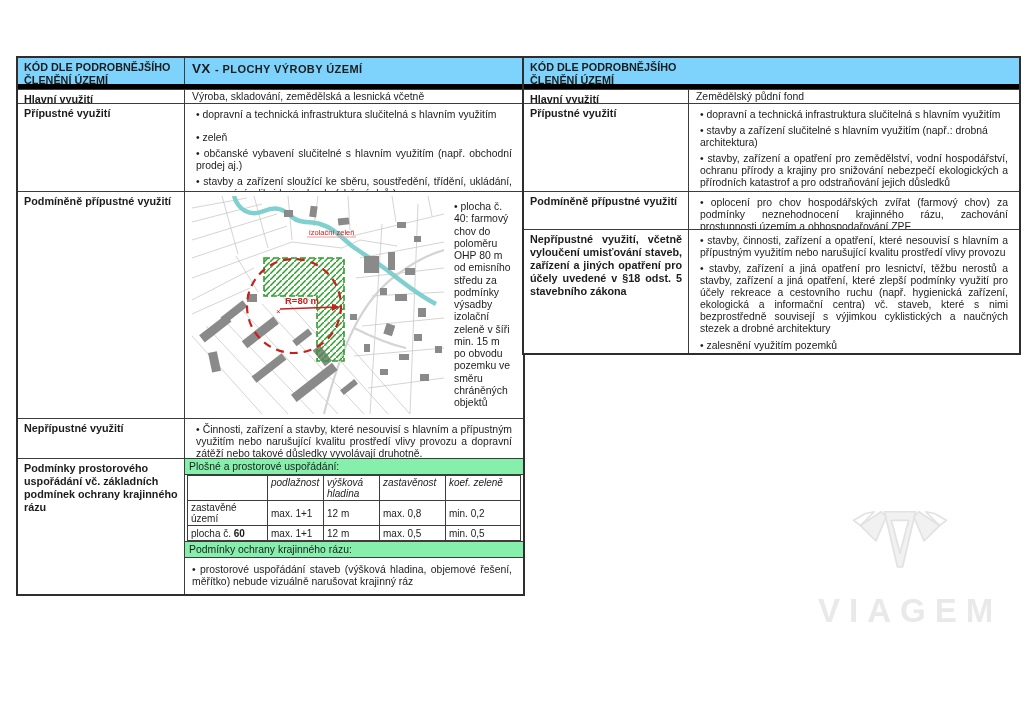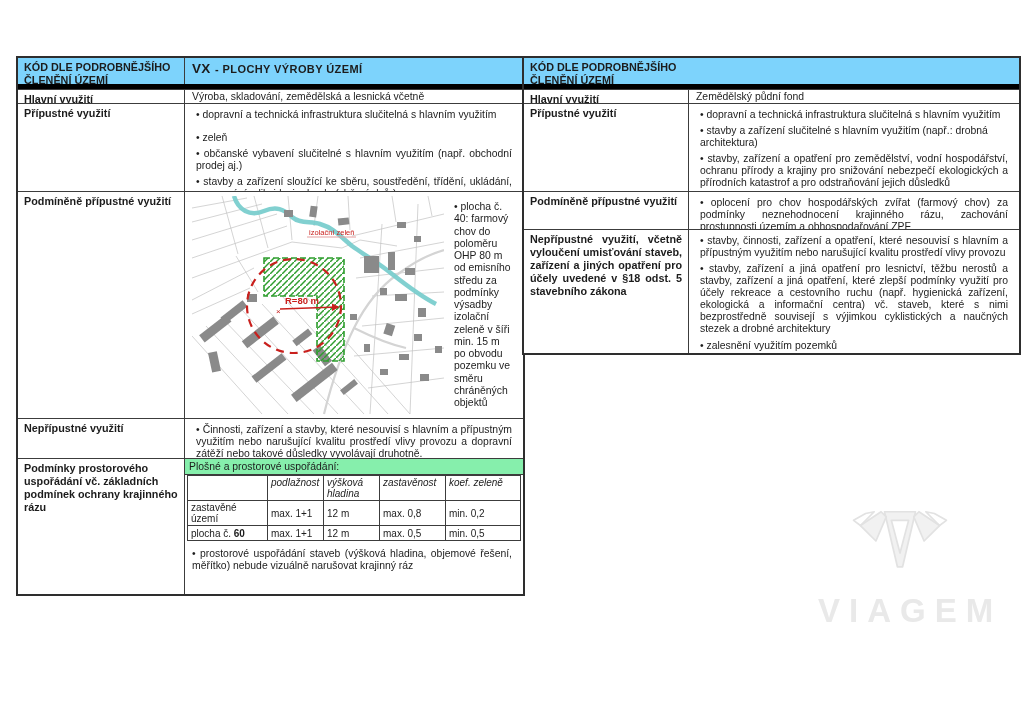--- a/index.html
+++ b/index.html
@@ -264,20 +264,21 @@
         </tr>
         <tr>
           <td class="tname"><span>plocha č. </span><b>60</b></td>
           <td>max. 1+1</td>
           <td>12 m</td>
           <td>max. 0,5</td>
           <td>min. 0,5</td>
         </tr>
       </tbody>
         </table>
+      <div class="band mid">Podmínky ochrany krajinného rázu:</div>
       <div class="bul-area">
         <p class="bl jt" style="margin-left:-7px">prostorové uspořádání staveb (výšková hladina, objemové řešení, měřítko) nebude vizuálně narušovat krajinný ráz</p>
       </div>
     </div>
   </div>
 </div>
 
 <div class="ztable" id="table-az">
 
   <div class="row header" style="height:31px">

